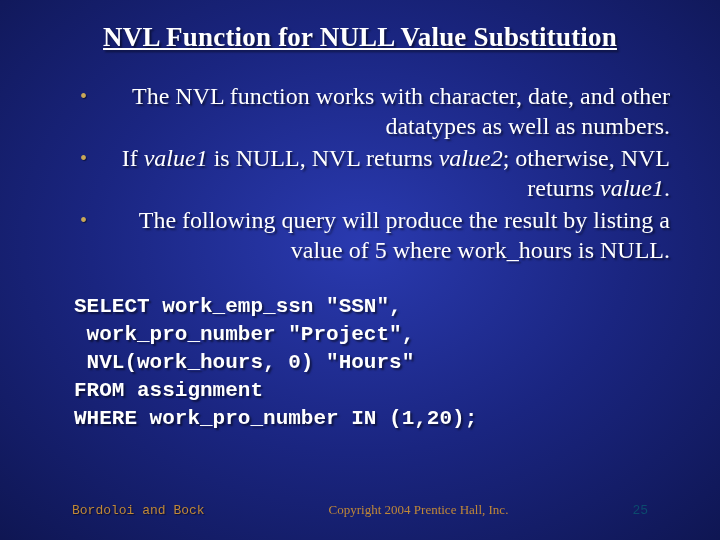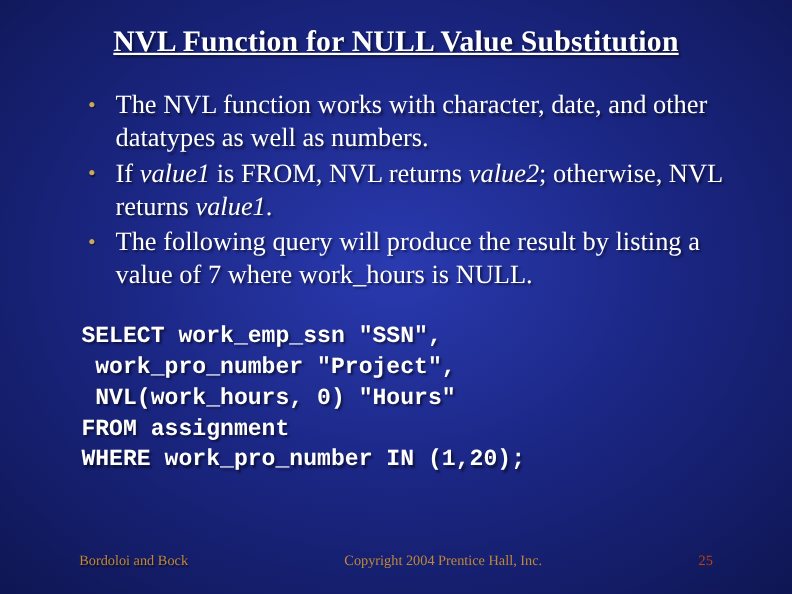--- a/index.html
+++ b/index.html
@@ -41,20 +41,21 @@
     line-height: 30px;
     margin-right: 18px;
     flex-shrink: 0;
     text-shadow: 1px 1px 1px rgba(0,0,0,0.5);
   }
   .btxt {
     font-size: 24px;
     line-height: 30px;
     color: #ffffff;
     text-shadow: 2px 2px 2px rgba(0,0,0,0.5);
+    text-align: right;
   }
   .btxt i { }
   .code {
     font-family: "Courier New", Courier, monospace;
     font-weight: bold;
     font-size: 21px;
     line-height: 28px;
     color: #ffffff;
     white-space: pre;
     margin-left: 24px;
@@ -66,56 +67,56 @@
     left: 0;
     width: 720px;
     padding: 0 72px 0 72px;
     display: flex;
     align-items: baseline;
     justify-content: space-between;
     font-size: 13px;
   }
   .footer-left {
     color: #c08838;
-    font-family: Liberation Serif, serif;
+    font-family: Liberation Mono, monospace;
     text-shadow: 1px 1px 1px rgba(0,0,0,0.5);
   }
   .footer-center {
     color: #c08838;
     font-family: Liberation Serif, serif;
     text-align: center;
     flex: 1;
   }
   .footer-right {
-    color: #c2410c;
-    font-family: Liberation Serif, serif;
+    color: #0c4a6e;
+    font-family: Liberation Mono, monospace;
   }
 </style>
 </head>
 <body>
 
 <div class="slide">
 
   <div class="title">NVL Function for NULL Value Substitution</div>
 
   <div class="bullets">
 
     <div class="bullet">
       <span class="dot">•</span>
       <span class="btxt">The NVL function works with character, date, and other datatypes as well as numbers.</span>
     </div>
 
     <div class="bullet">
       <span class="dot">•</span>
-      <span class="btxt"><span>If </span><i>value1</i><span> is FROM, NVL returns </span><i>value2</i><span>; otherwise, NVL returns </span><i>value1</i><span>.</span></span>
+      <span class="btxt"><span>If </span><i>value1</i><span> is NULL, NVL returns </span><i>value2</i><span>; otherwise, NVL returns </span><i>value1</i><span>.</span></span>
     </div>
 
     <div class="bullet">
       <span class="dot">•</span>
-      <span class="btxt">The following query will produce the result by listing a value of 7 where work_hours is NULL.</span>
+      <span class="btxt">The following query will produce the result by listing a value of 5 where work_hours is NULL.</span>
     </div>
 
   </div>
 
   <div class="code">SELECT work_emp_ssn "SSN",
  work_pro_number "Project",
  NVL(work_hours, 0) "Hours"
 FROM assignment
 WHERE work_pro_number IN (1,20);</div>
 

